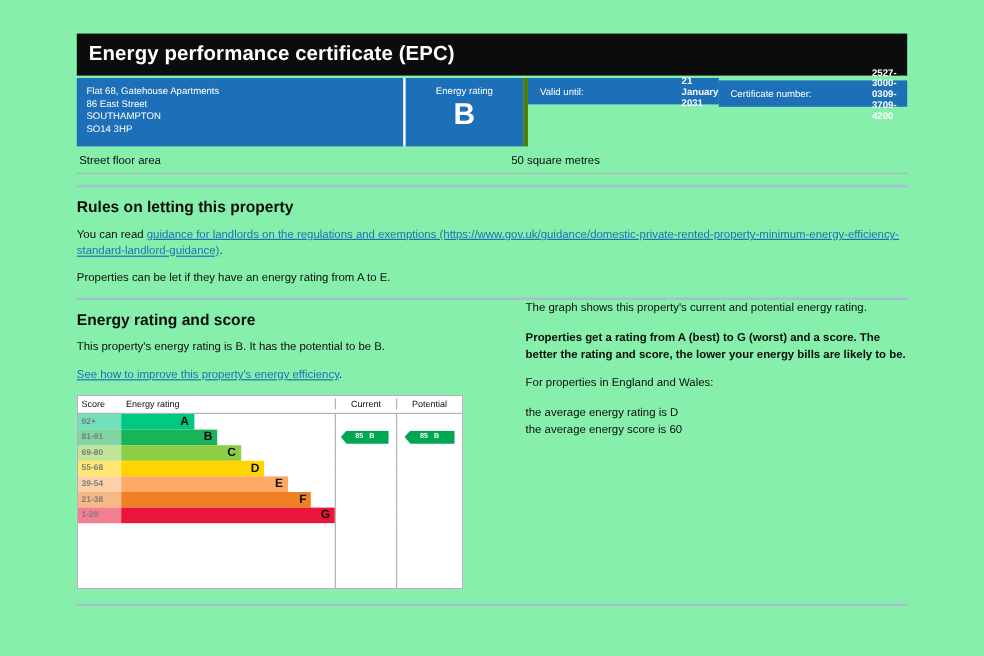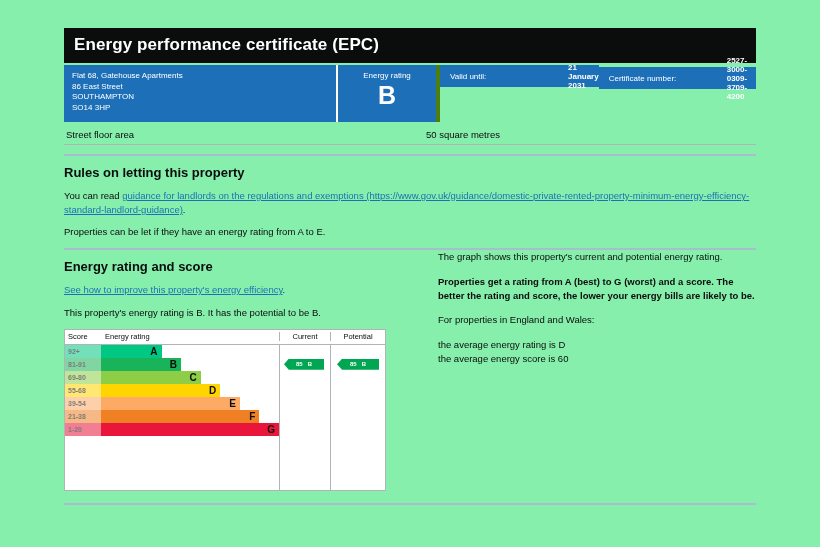--- a/index.html
+++ b/index.html
@@ -294,22 +294,22 @@
     <h2>Rules on letting this property</h2>
     <p class="body"><span>You can read </span><a class="link" href="#">guidance for landlords on the regulations and exemptions (https://www.gov.uk/guidance/domestic-private-rented-property-minimum-energy-efficiency-standard-landlord-guidance)</a><span>.</span></p>
     <p class="body">Properties can be let if they have an energy rating from A to E.</p>
 
     <hr class="rule">
 
     <div class="cols">
 
       <div class="col-left">
         <h2>Energy rating and score</h2>
+        <p class="body">This property's energy rating is B. It has the potential to be B.</p>
         <p class="body"><a class="link" href="#">See how to improve this property's energy efficiency</a><span>.</span></p>
-        <p class="body">This property's energy rating is B. It has the potential to be B.</p>
 
         <div class="epc">
           <div class="epc-head">
             <div class="h-score">Score</div>
             <div class="h-rating">Energy rating</div>
             <div class="h-current">Current</div>
             <div class="h-potential">Potential</div>
           </div>
           <div class="epc-body" id="epc-body">
               <div class="epc-row">

